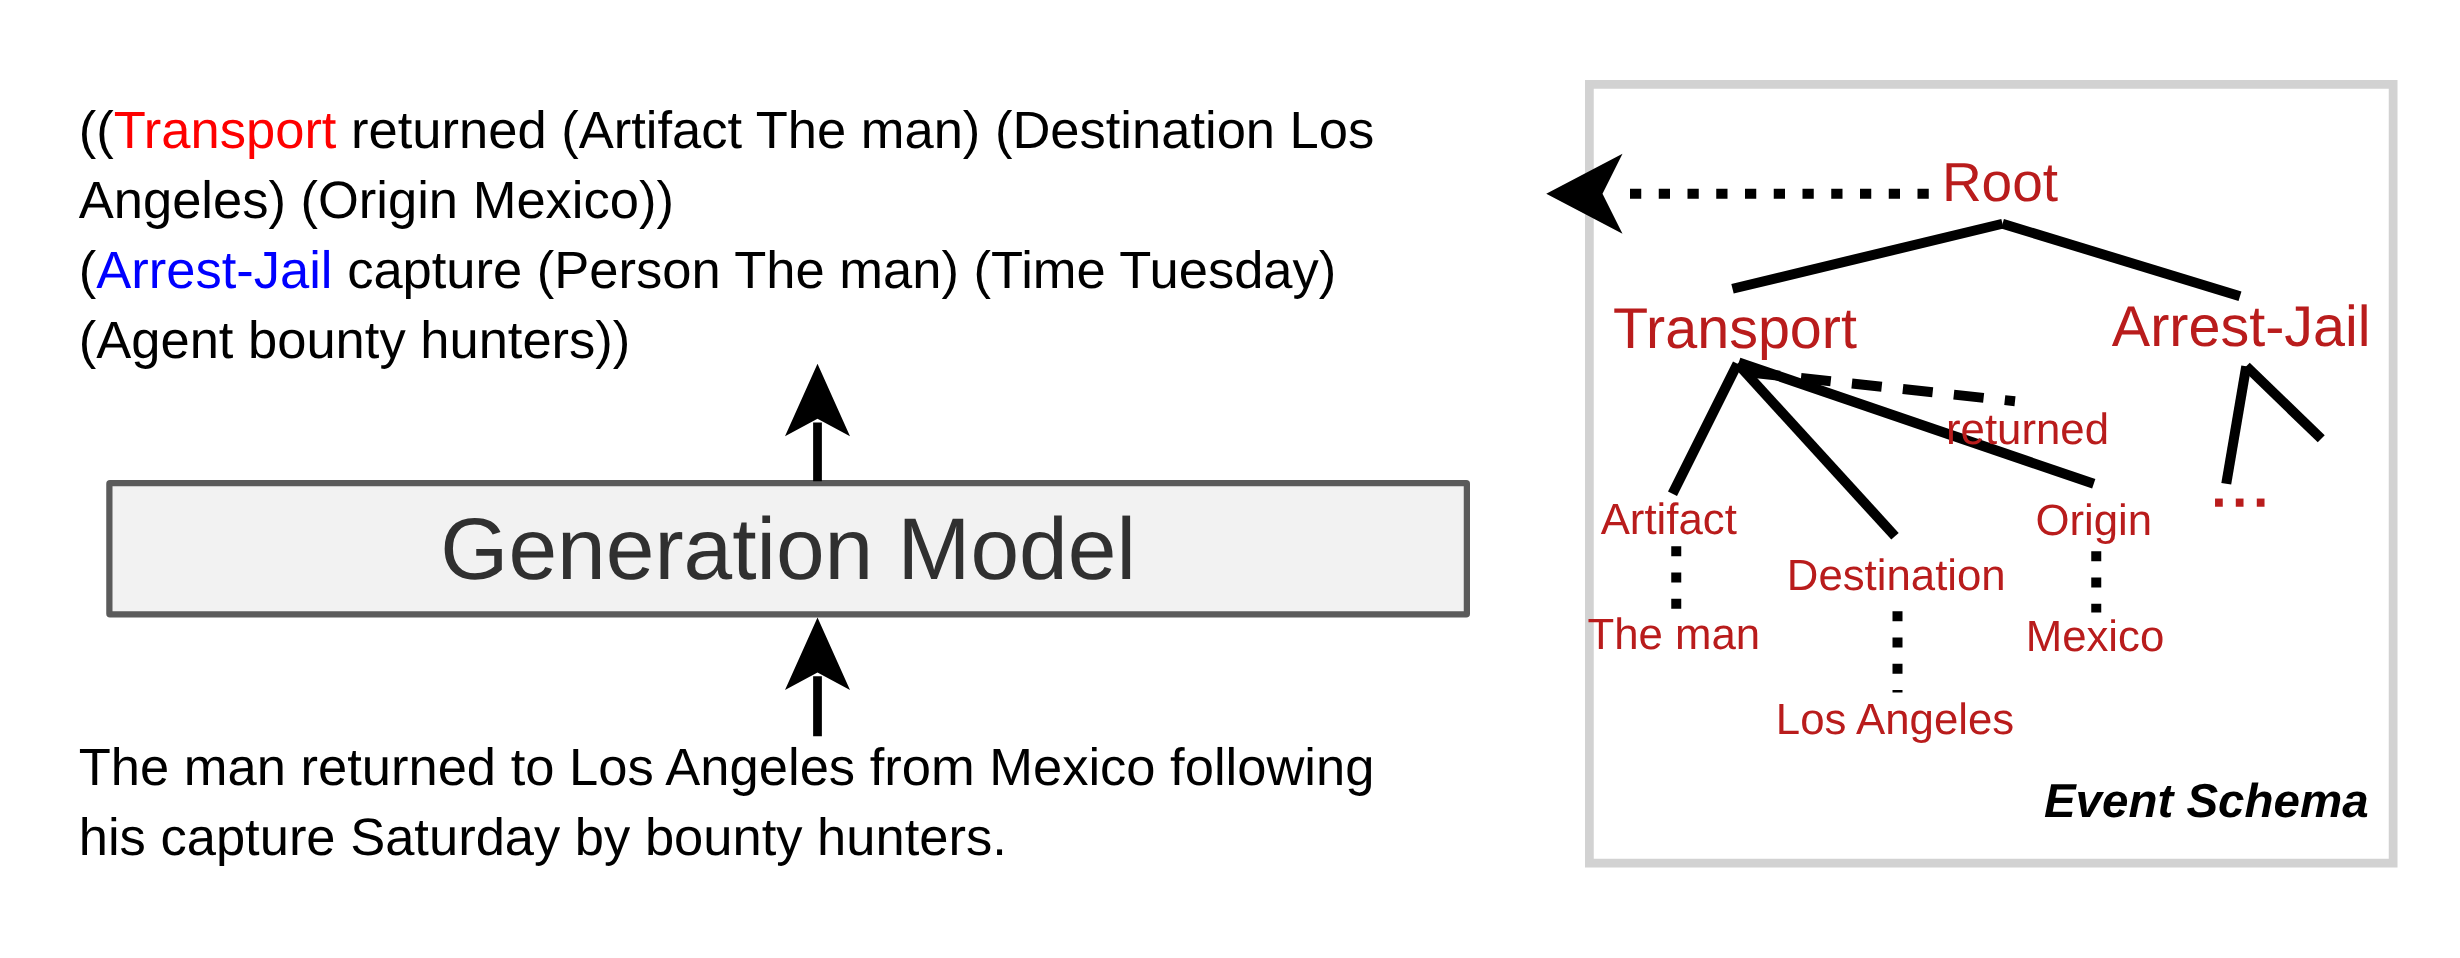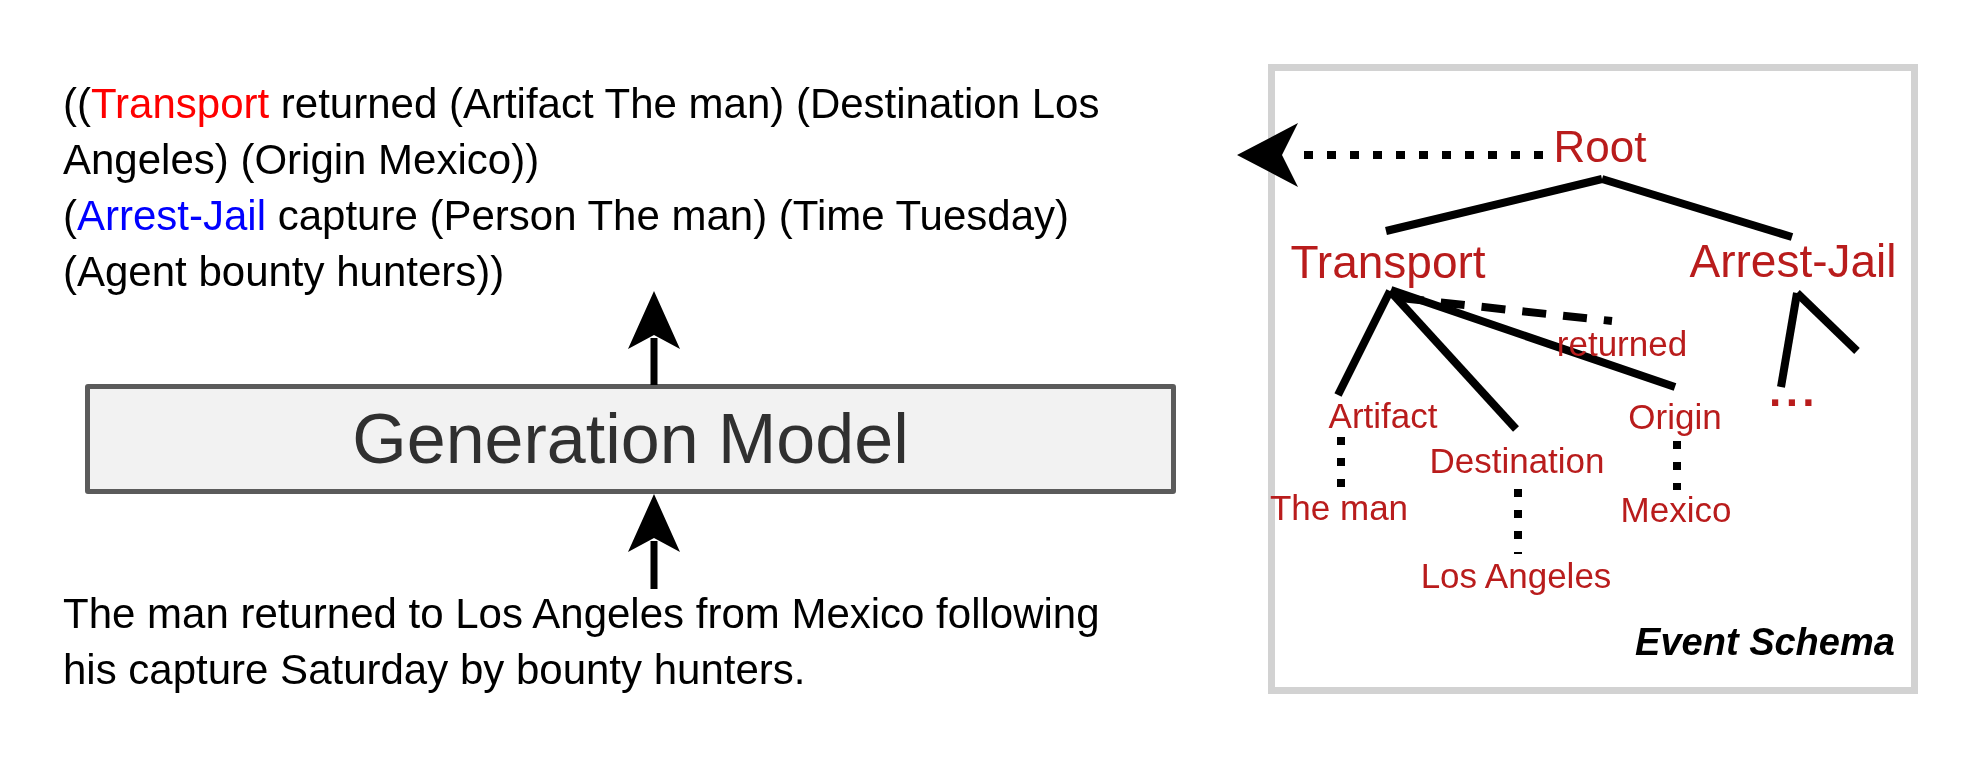--- a/index.html
+++ b/index.html
@@ -77,21 +77,21 @@
 
     <line x1="1341" y1="437" x2="1341" y2="492" stroke="#000" stroke-width="8" stroke-dasharray="8 13"></line>
     <line x1="1518" y1="489" x2="1518" y2="554" stroke="#000" stroke-width="8" stroke-dasharray="8 13"></line>
     <line x1="1677" y1="441" x2="1677" y2="490" stroke="#000" stroke-width="8" stroke-dasharray="8 13"></line>
   </svg>
 
   <div class="node f-root" style="left:1600px;top:147px;">Root</div>
   <div class="node f-event red" style="left:1388px;top:262px;">Transport</div>
   <div class="node f-event blue" style="left:1793px;top:261px;">Arrest-Jail</div>
   <div class="node f-arg" style="left:1622px;top:344px;">returned</div>
-  <div class="node f-arg" style="left:1335px;top:416px;margin-left:48px;">Artifact</div>
+  <div class="node f-arg" style="left:1335px;top:416px;">Artifact</div>
   <div class="node f-arg" style="left:1517px;top:461px;">Destination</div>
   <div class="node f-arg" style="left:1675px;top:417px;">Origin</div>
   <div class="node f-dots" style="left:1794px;top:403px;">···</div>
   <div class="node f-arg" style="left:1339px;top:508px;">The man</div>
   <div class="node f-arg" style="left:1516px;top:576px;">Los Angeles</div>
   <div class="node f-arg" style="left:1676px;top:510px;">Mexico</div>
 
   <div class="caption" style="left:1765px;top:642px;">Event Schema</div>
 
 </div>

